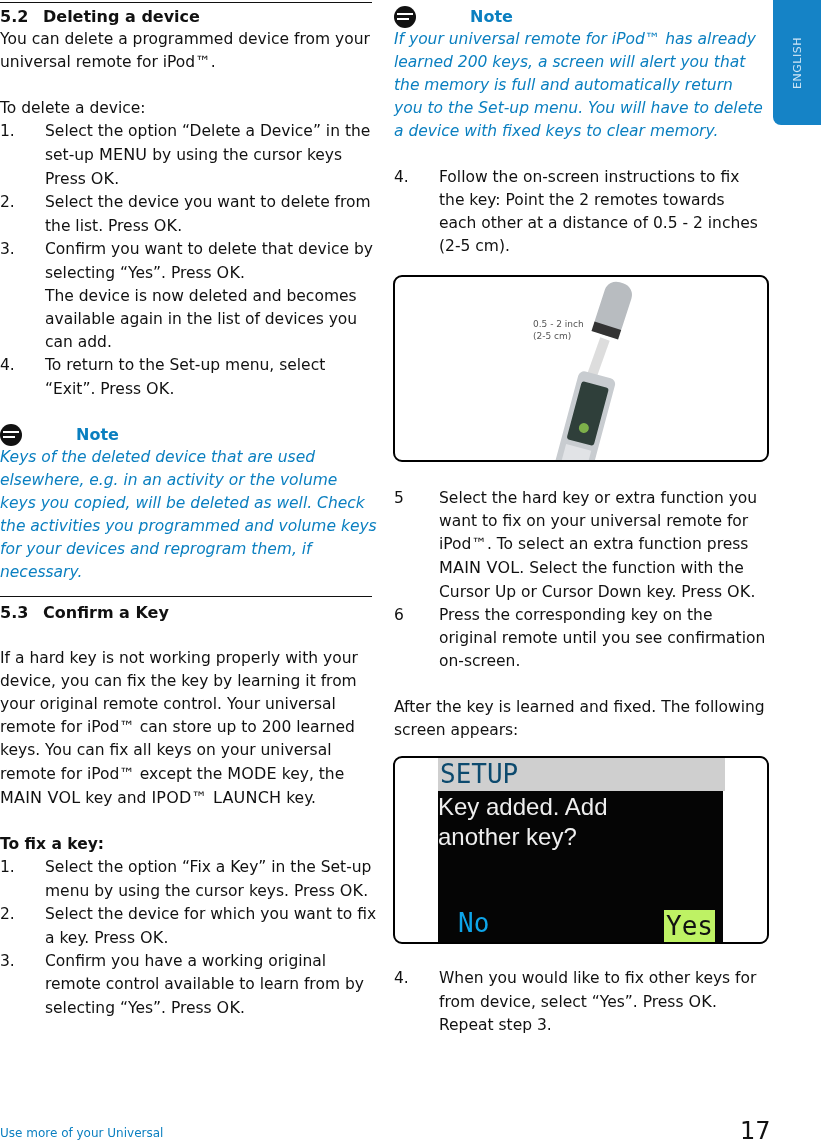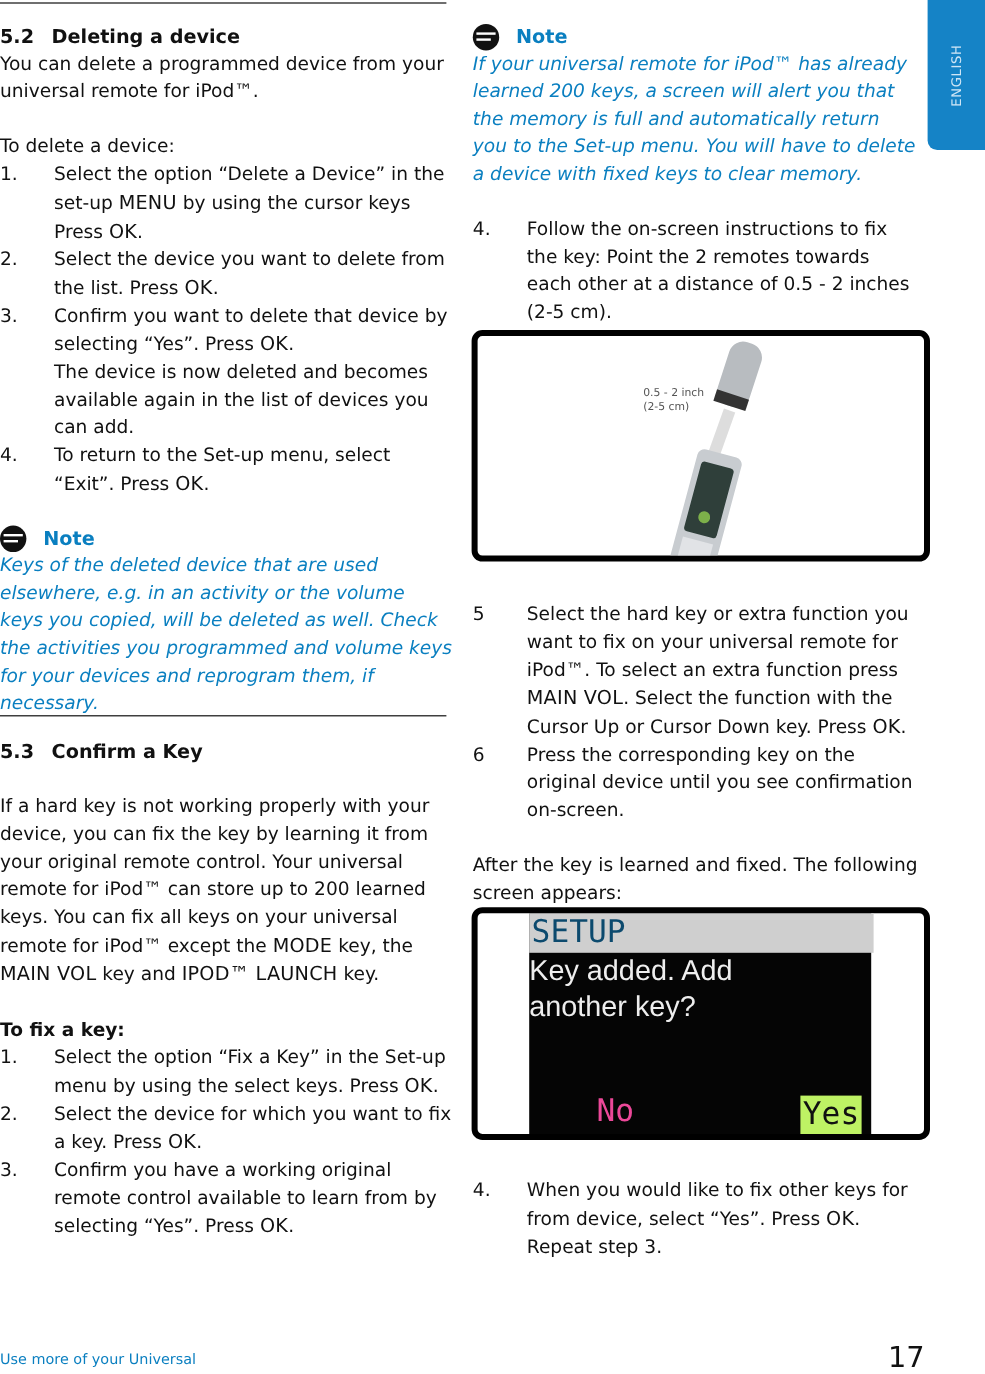--- a/index.html
+++ b/index.html
@@ -1,44 +1,44 @@
 <!DOCTYPE html>
 <html><head>
 <meta charset="utf-8">
 <style>
   html, body { margin:0; padding:0; background:#ffffff; }
   body { width:821px; height:1145px; position:relative; overflow:hidden;
          font-family:"DejaVu Sans", sans-serif; color:#111; }
-  .col { position:absolute; font-size:15.5px; line-height:23px;margin-top:14px; }
+  .col { position:absolute; font-size:15.5px; line-height:23px; }
   .rule { position:absolute; height:0; border-top:1.5px solid #111; }
   .h { font-weight:bold; font-size:16px; }
   .h .num { display:inline-block; width:43px; }
   .sc { font-size:16px; letter-spacing:0.2px; }
   .step { display:flex; }
   .step .n { flex:0 0 45px; }
   .step .t { flex:1; }
-  .note-head { display:flex; align-items:center; color:#0a7fc0; font-weight:bold; font-size:16px; }
+  .note-head { display:flex; align-items:center; color:#0a7fc0; font-weight:bold; font-size:16px;gap:40px; }
   .note-icon { width:22px; height:22px; border-radius:50%; background:#111; position:relative; margin-right:14px; }
   .note-icon::before, .note-icon::after { content:""; position:absolute; left:3px; right:3px; height:2.5px; background:#fff; }
   .note-icon::before { top:7px; }
   .note-icon::after { top:12px; right:7px; }
   .note-body { color:#0a7fc0;font-style:italic; }
-  .figure { position:absolute; border:5px solid #000000; border-radius:9px; background:#fff; overflow:hidden; }
+  .figure { position:absolute; border:2px solid #000000; border-radius:9px; background:#fff; overflow:hidden; }
   .tab { position:absolute; left:773px; top:0; width:48px; height:125px; background:#1583c6;
          border-radius:0 0 0 8px; }
   .tab span { position:absolute; left:50%; top:50%; transform:translate(-50%,-50%) rotate(-90deg);
               color:#cfe6f6; font-size:11px; letter-spacing:0.5px; white-space:nowrap; }
   .footer-left { position:absolute; left:0; top:1126px; color:#0a7fc0; font-size:12px; }
   .footer-right { position:absolute; left:740px; top:1117px; font-size:24px; }
   .lcd { position:absolute; left:43px; top:0; width:285px; height:184px; background:#050505; }
   .lcd-bar { position:absolute; left:0; top:0; width:285px; height:33px; background:#cfcfcf; color:#0c4a6e;
              font-family:"DejaVu Sans Mono", monospace; font-size:26px; line-height:33px; padding-left:2px; }
   .lcd-msg { position:absolute; left:0; top:34px; width:285px; color:#eee;
              font-family:Liberation Sans, sans-serif; font-size:24px; line-height:30px; }
-  .lcd-no { position:absolute; left:20px; top:150px; color:#ec4899; font-family:"DejaVu Sans Mono", monospace; font-size:26px;margin-left:36px; }
+  .lcd-no { position:absolute; left:20px; top:150px; color:#0ea5e9; font-family:"DejaVu Sans Mono", monospace; font-size:26px; }
   .lcd-yes { position:absolute; right:8px; top:152px; background:#bef264; color:#111; padding:0 2px;
              font-family:"DejaVu Sans Mono", monospace; font-size:26px; line-height:32px; }
 </style>
 </head>
 <body>
 
 <div class="tab">
     <span>ENGLISH</span>
   </div>
 
@@ -74,21 +74,21 @@
 
 <div class="rule" style="left:0;top:596px;width:372px;"></div>
 <div class="col" style="left:0;top:601px;width:378px;">
   <div class="h"><span class="num">5.3</span><span>Confirm a Key</span></div>
   <div style="height:23px"></div>
   <div><span>If a hard key is not working properly with your device, you can fix the key by learning it from your original remote control. Your universal remote for iPod™ can store up to 200 learned keys. You can fix all keys on your universal remote for iPod™ except the </span><span class="sc">MODE</span><span> key, the </span><span class="sc">MAIN VOL</span><span> key and </span><span class="sc">IPOD™ LAUNCH</span><span> key.</span></div>
   <div style="height:23px"></div>
   <div style="font-weight:bold">To fix a key:</div>
   <div class="step">
       <span class="n">1.</span>
-      <span class="t"><span>Select the option “Fix a Key” in the Set-up menu by using the select keys. Press </span><span class="sc">OK</span><span>.</span></span>
+      <span class="t"><span>Select the option “Fix a Key” in the Set-up menu by using the cursor keys. Press </span><span class="sc">OK</span><span>.</span></span>
     </div>
   <div class="step">
       <span class="n">2.</span>
       <span class="t"><span>Select the device for which you want to fix a key. Press </span><span class="sc">OK</span><span>.</span></span>
     </div>
   <div class="step">
       <span class="n">3.</span>
       <span class="t"><span>Confirm you have a working original remote control available to learn from by selecting “Yes”. Press </span><span class="sc">OK</span><span>.</span></span>
     </div>
 </div>
@@ -124,21 +124,21 @@
   </svg>
 </div>
 
 <div class="col" style="left:394px;top:487px;width:376px;">
   <div class="step">
       <span class="n">5</span>
       <span class="t"><span>Select the hard key or extra function you want to fix on your universal remote for iPod™. To select an extra function press </span><span class="sc">MAIN VOL</span><span>. Select the function with the Cursor Up or  Cursor Down key. Press </span><span class="sc">OK</span><span>.</span></span>
     </div>
   <div class="step">
       <span class="n">6</span>
-      <span class="t">Press the corresponding key on the original device until you see confirmation on-screen.</span>
+      <span class="t">Press the corresponding key on the original remote until you see confirmation on-screen.</span>
     </div>
   <div style="height:23px"></div>
   <div>After the key is learned and fixed. The following screen appears:</div>
 </div>
 
 <div class="figure" style="left:393px;top:756px;width:372px;height:184px;">
   <div class="lcd">
     <div class="lcd-bar">SETUP</div>
     <div class="lcd-msg">
         <div>Key added. Add</div>

